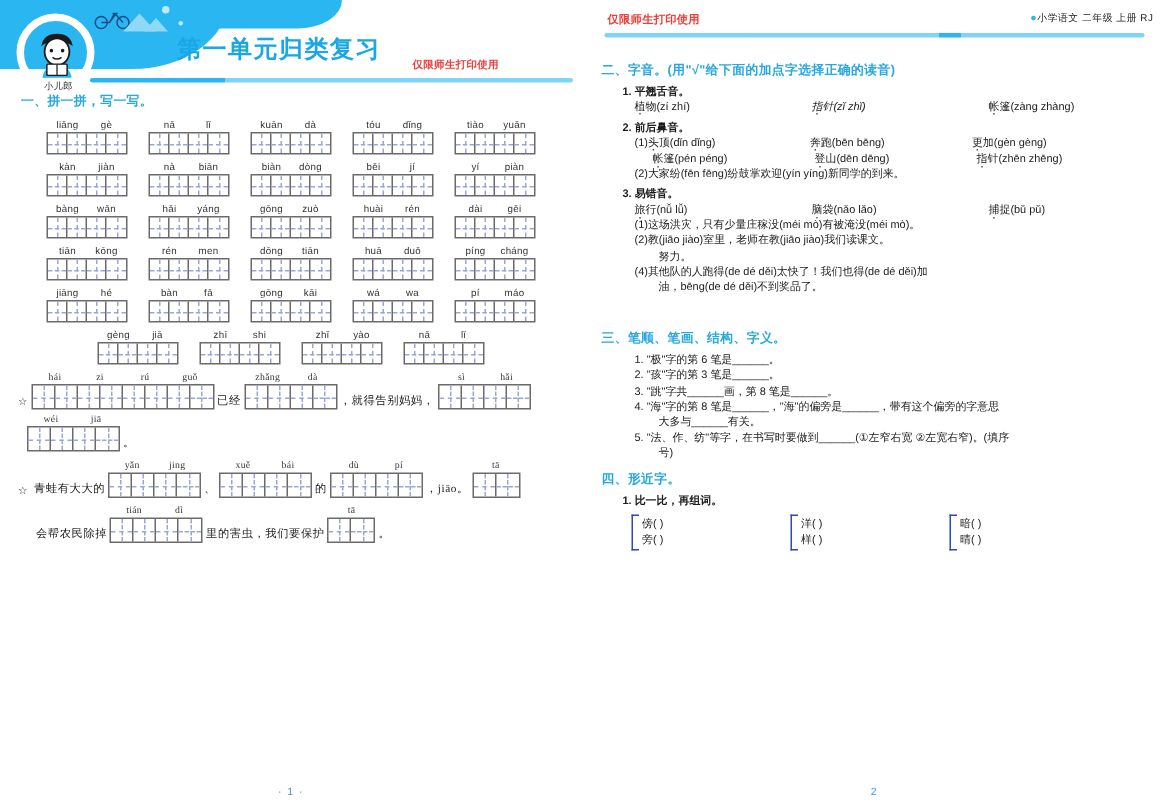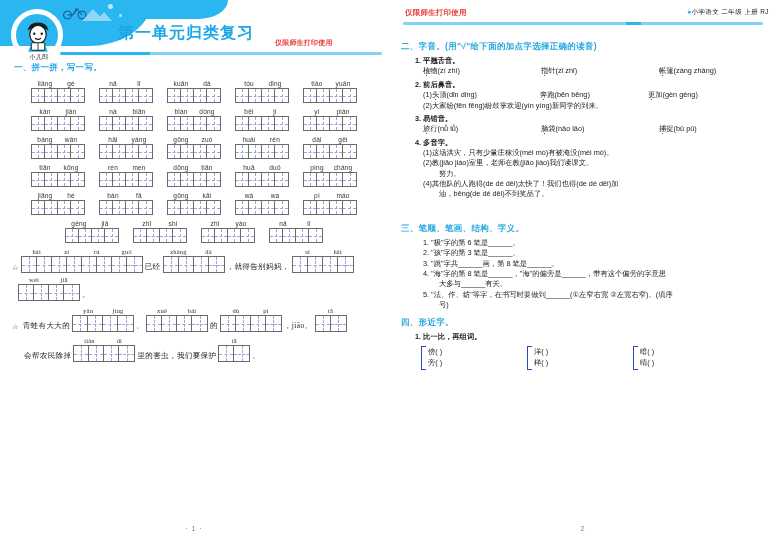--- a/index.html
+++ b/index.html
@@ -718,41 +718,45 @@
     <div class="rhdr-rule"></div>
   </div>
 
   <div class="r-body">
 
     <div class="sec-h">二、字音。(用"√"给下面的加点字选择正确的读音)</div>
 
     <div class="q-num">1. 平翘舌音。</div>
     <div class="q-row" id="q2-1-items">
         <div class="c" style="width: 118px;"><span><span class="dotted">植</span><span>物</span></span><span>(zí  zhí)</span></div>
-        <div class="c" style="width: 118px;"><span><span class="dotted">指</span><span>针</span></span><span>(zǐ  zhǐ)</span></div>
+        <div class="c" style="width: 118px; font-style: italic;"><span><span class="dotted">指</span><span>针</span></span><span>(zǐ  zhǐ)</span></div>
         <div class="c"><span><span class="dotted">帐</span><span>篷</span></span><span>(zàng  zhàng)</span></div>
       </div>
 
     <div class="q-num">2. 前后鼻音。</div>
     <div class="q-row" id="q2-2-line1">
         <div class="c">(1)</div>
         <div class="c" style="width: 108px;"><span><span class="dotted">头</span><span>顶</span></span><span>(dǐn  dǐng)</span></div>
         <div class="c" style="width: 108px;"><span><span class="dotted">奔</span><span>跑</span></span><span>(bēn  bēng)</span></div>
         <div class="c"><span><span class="dotted">更</span><span>加</span></span><span>(gèn  gèng)</span></div>
       </div>
+    <div class="q-row" id="q2-2-line2" style="padding-left: 34px;">
+        <div class="c" style="width: 108px;"><span><span class="dotted">帐</span><span>篷</span></span><span>(pén  péng)</span></div>
+        <div class="c" style="width: 108px;"><span><span class="dotted">登</span><span>山</span></span><span>(dēn  dēng)</span></div>
+        <div class="c"><span><span class="dotted">指</span><span>针</span></span><span>(zhēn  zhēng)</span></div>
+      </div>
     <div class="q-line">(2)大家纷(fēn  fēng)纷鼓掌欢迎(yín  yíng)新同学的到来。</div>
 
     <div class="q-num">3. 易错音。</div>
     <div class="q-row" id="q2-3-items">
         <div class="c" style="width: 118px;"><span><span class="dotted">旅</span><span>行</span></span><span>(nǚ  lǚ)</span></div>
         <div class="c" style="width: 118px;"><span><span class="dotted">脑</span><span>袋</span></span><span>(nǎo  lǎo)</span></div>
         <div class="c"><span><span class="dotted">捕</span><span>捉</span></span><span>(bǔ  pǔ)</span></div>
       </div>
 
-    <div class="q-num">4. 多音字。</div>
     <div id="q2-4-lines">
         <div class="q-line">(1)这场洪灾，只有少量庄稼没(méi  mò)有被淹没(méi  mò)。</div>
         <div class="q-line">(2)教(jiāo  jiào)室里，老师在教(jiāo  jiào)我们读课文。</div>
         <div class="q-cont">努力。</div>
         <div class="q-line">(4)其他队的人跑得(de  dé  děi)太快了！我们也得(de  dé  děi)加</div>
         <div class="q-cont">油，bēng(de  dé  děi)不到奖品了。</div>
       </div>
 
     <div class="sec-h" style="margin-top:22px;">三、笔顺、笔画、结构、字义。</div>
     <div id="sec3-items">

